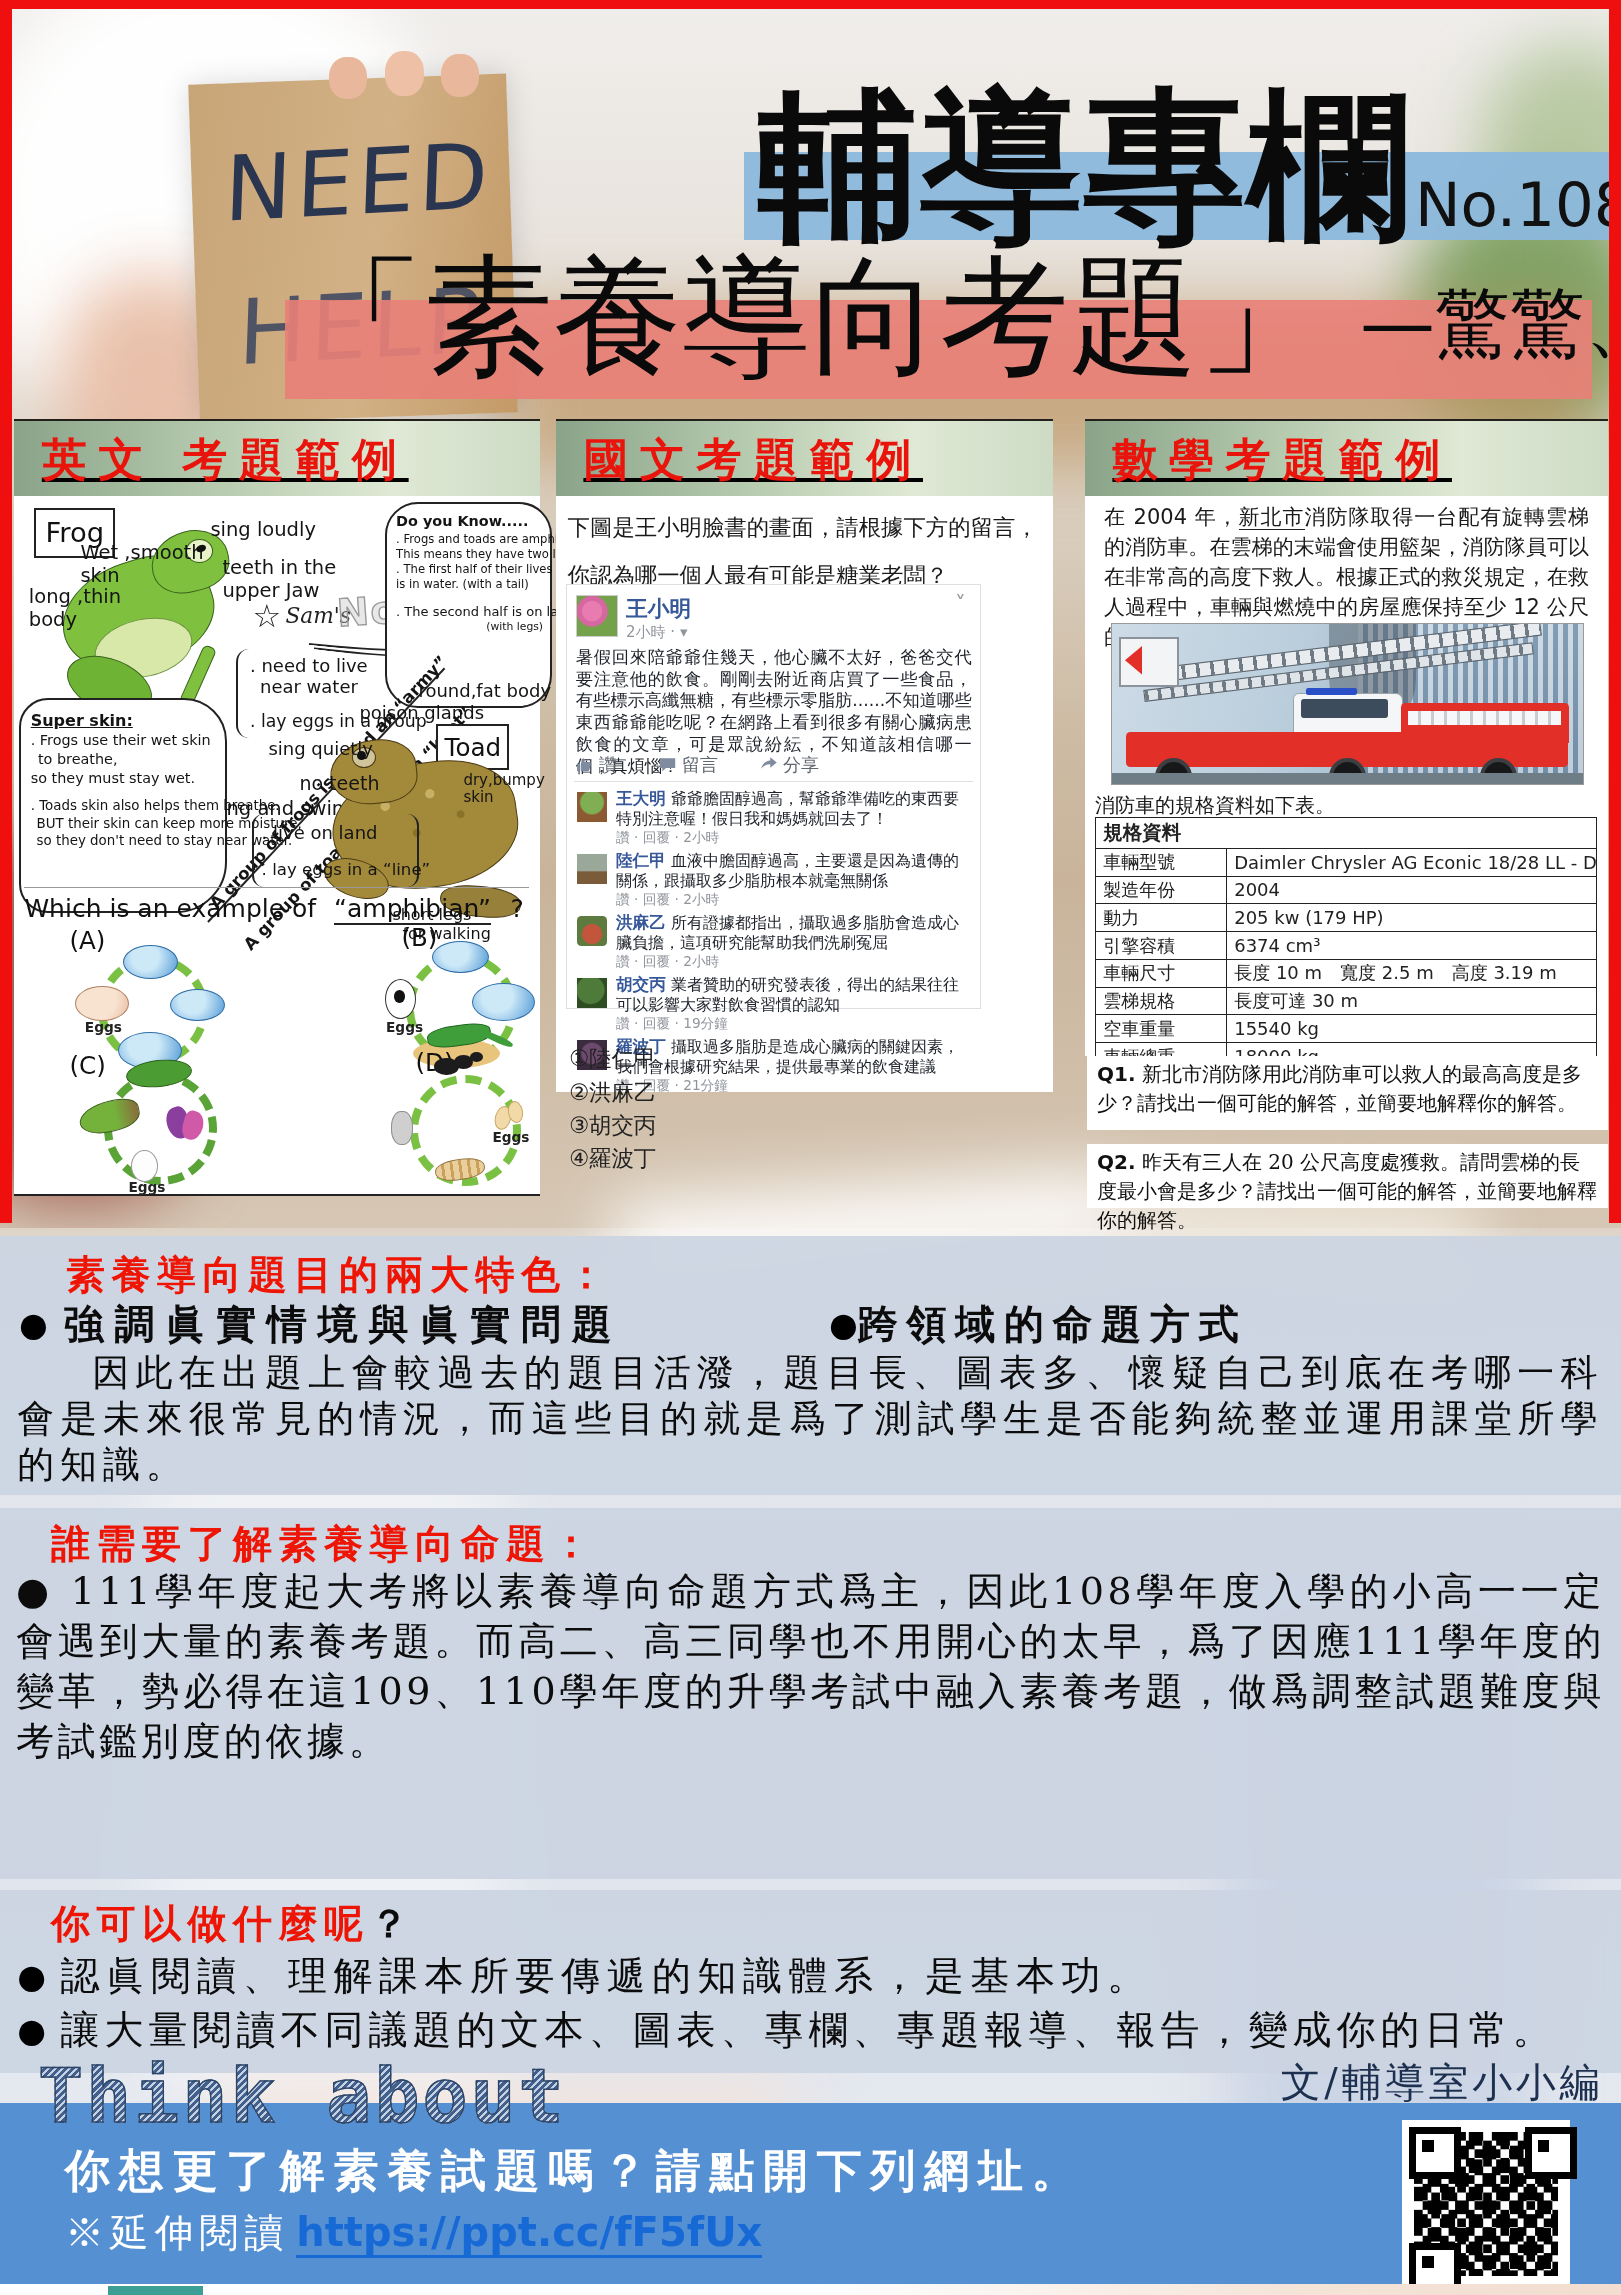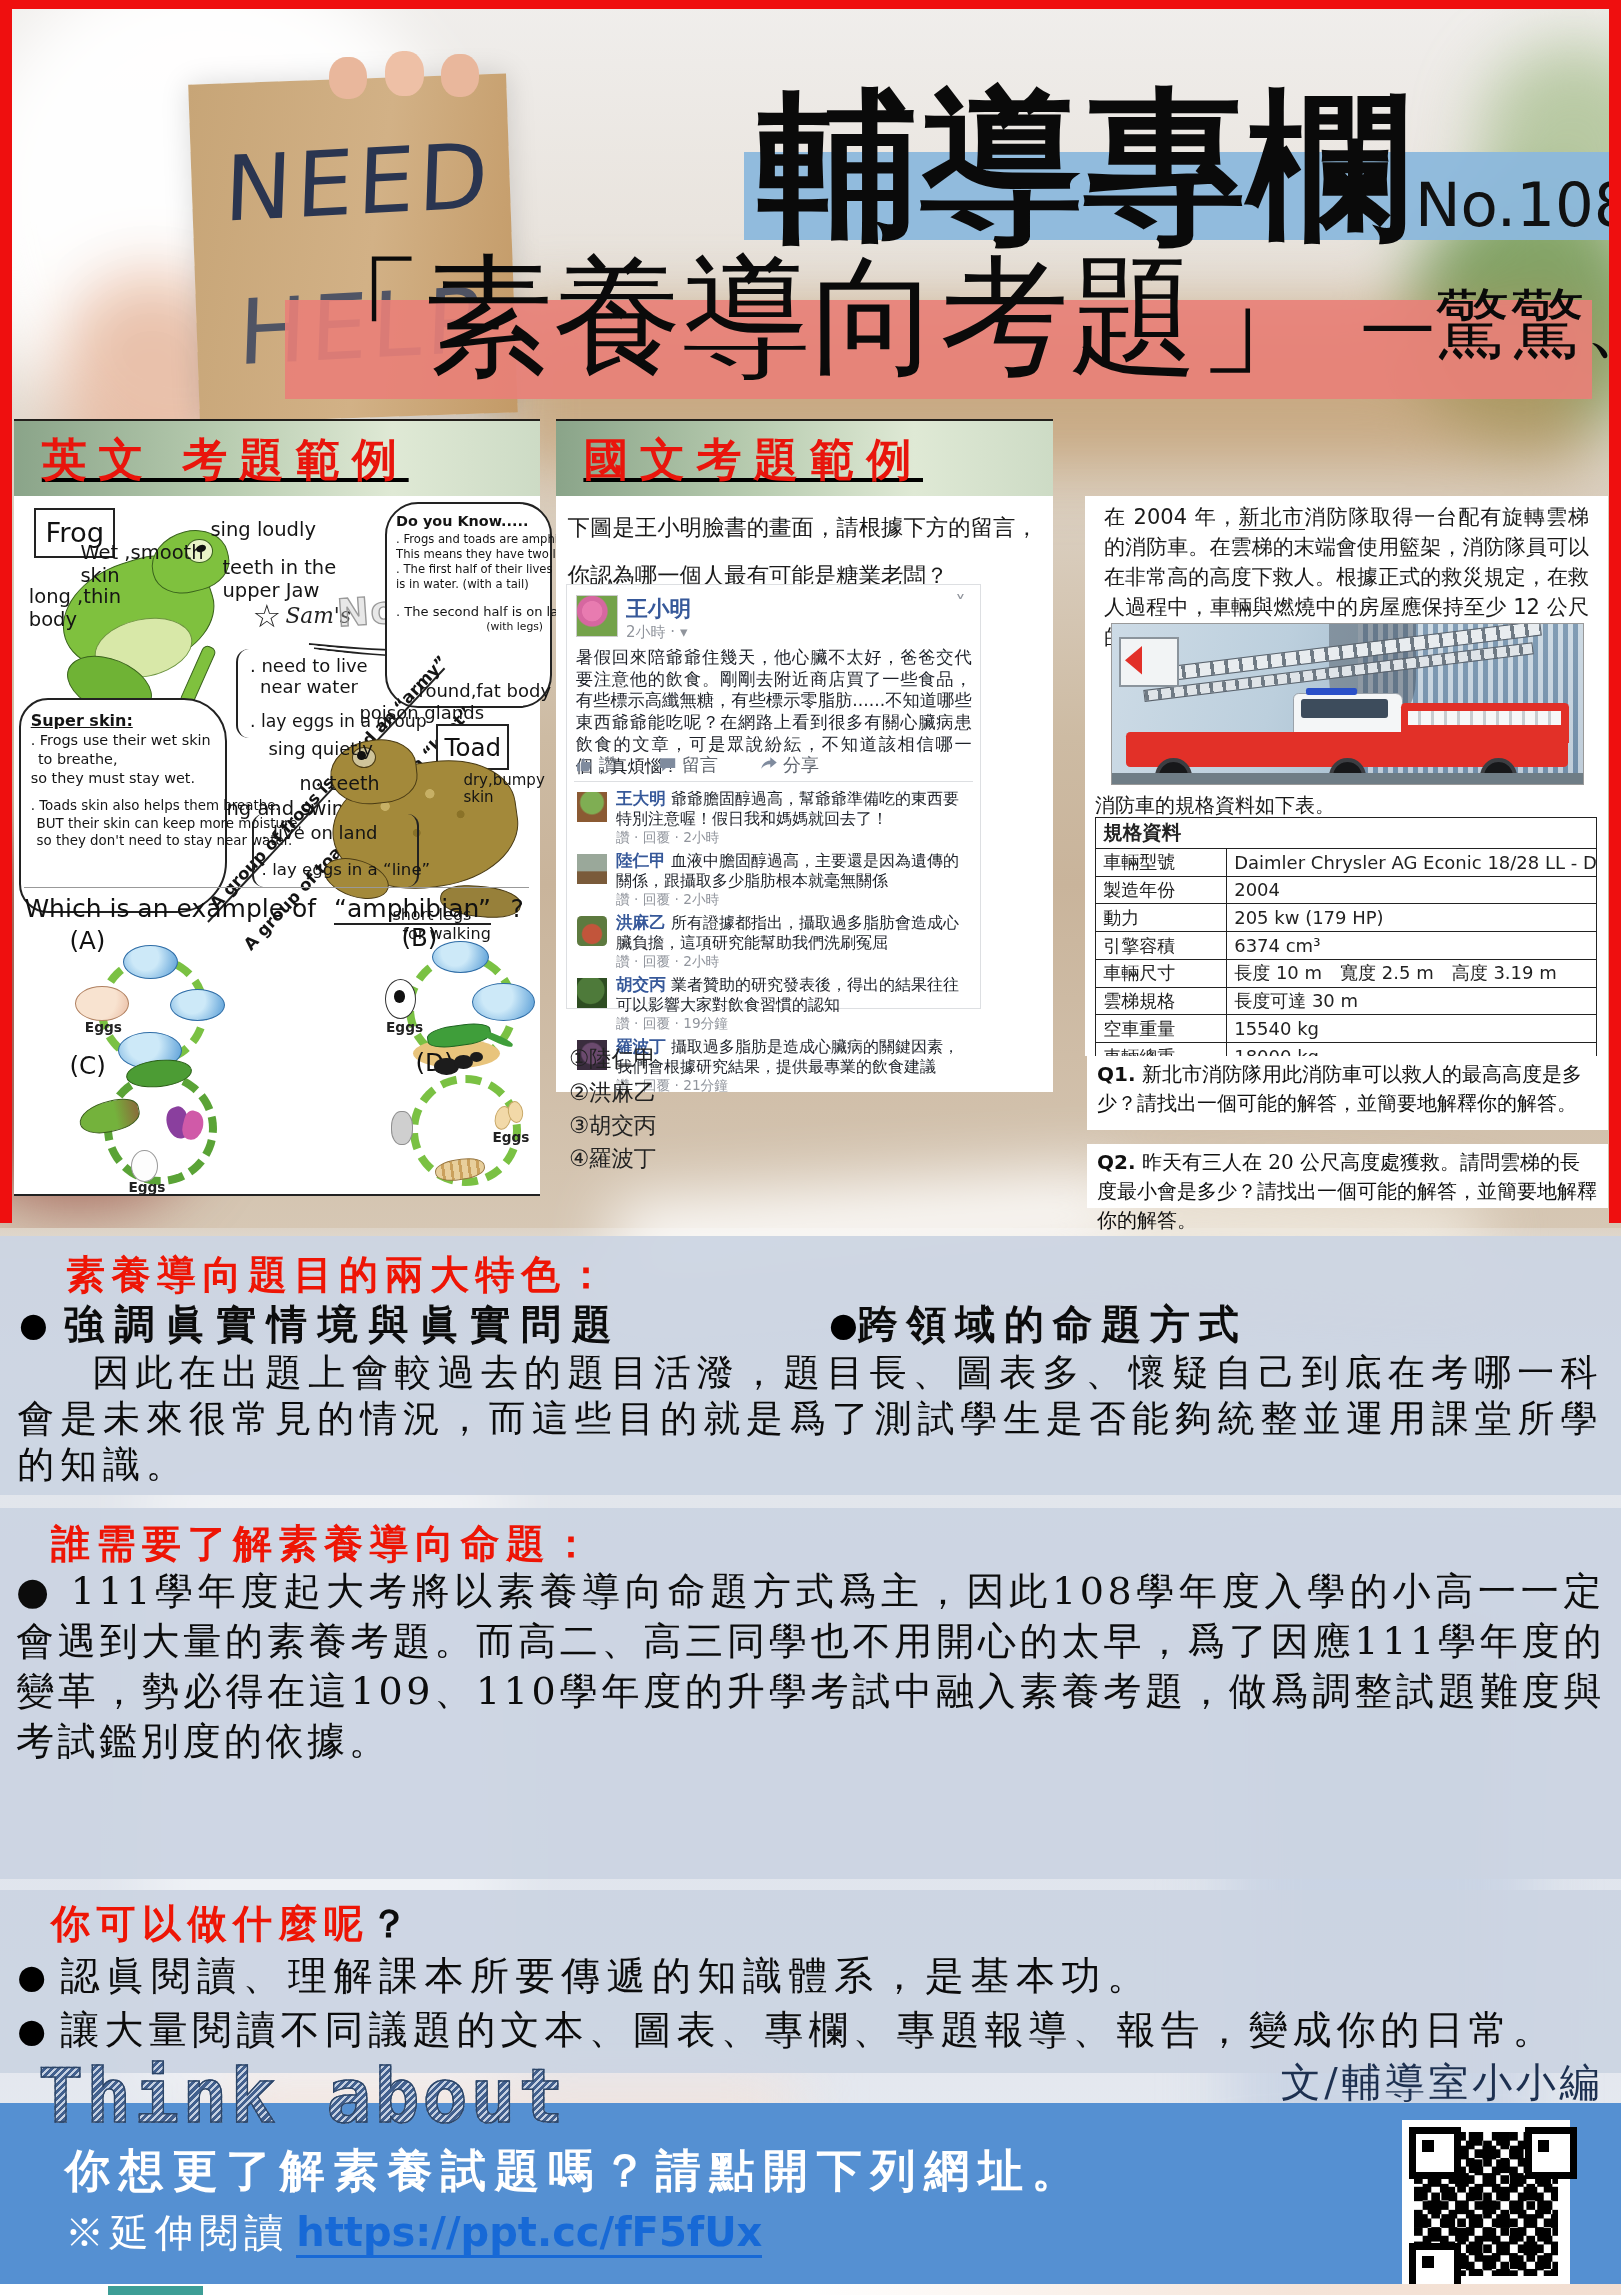--- a/index.html
+++ b/index.html
@@ -345,20 +345,23 @@
       </div>
 
       <div class="ab" style="left:13px;top:547px;font-size:22.4px;color:#222;">①陸仁甲</div>
       <div class="ab" style="left:13px;top:581px;font-size:22.4px;color:#222;">②洪麻乙</div>
       <div class="ab" style="left:13px;top:614px;font-size:22.4px;color:#222;">③胡交丙</div>
       <div class="ab" style="left:13px;top:647px;font-size:22.4px;color:#222;">④羅波丁</div>
     </div>
   </div>
 
   <div class="panel" style="left:1085px;top:419px;width:523px;height:637px;">
+    <div class="panel-head">
+      <span class="panel-title">數學考題範例</span>
+    </div>
     <div class="panel-body" style="top:77px;height:560px;">
 
       <div class="ab" style="left:19px;top:5.8px;width:485px;font-size:21px;line-height:30px;color:#1a1a1a;text-align:justify;">
         <span>在 2004 年，</span><span style="border-bottom:1.4px solid #222;">新北市</span><span>消防隊取得一台配有旋轉雲梯的消防車。在雲梯的末端會使用籃架，消防隊員可以在非常高的高度下救人。根據正式的救災規定，在救人過程中，車輛與燃燒中的房屋應保持至少 12 公尺的距離。</span>
       </div>
 
       <div class="ab" style="left:26px;top:127px;width:471px;height:160px;overflow:hidden;border:0.7px solid #999;
                   background:linear-gradient(105deg,#cddbe6 0%,#bccfdd 35%,#a6becf 60%,#93abc2 100%);">
         <div class="ab" style="left:246px;top:0;width:225px;height:160px;background:repeating-linear-gradient(90deg,rgba(255,255,255,0.5) 0 5px,rgba(96,126,156,0.45) 5px 10px),linear-gradient(180deg,#9db6c9,#7e99b2);"></div>
         <div class="ab" style="left:217px;top:0;width:87px;height:108px;background:rgba(70,80,90,0.45);border-radius:0 0 50% 50%;"></div>

